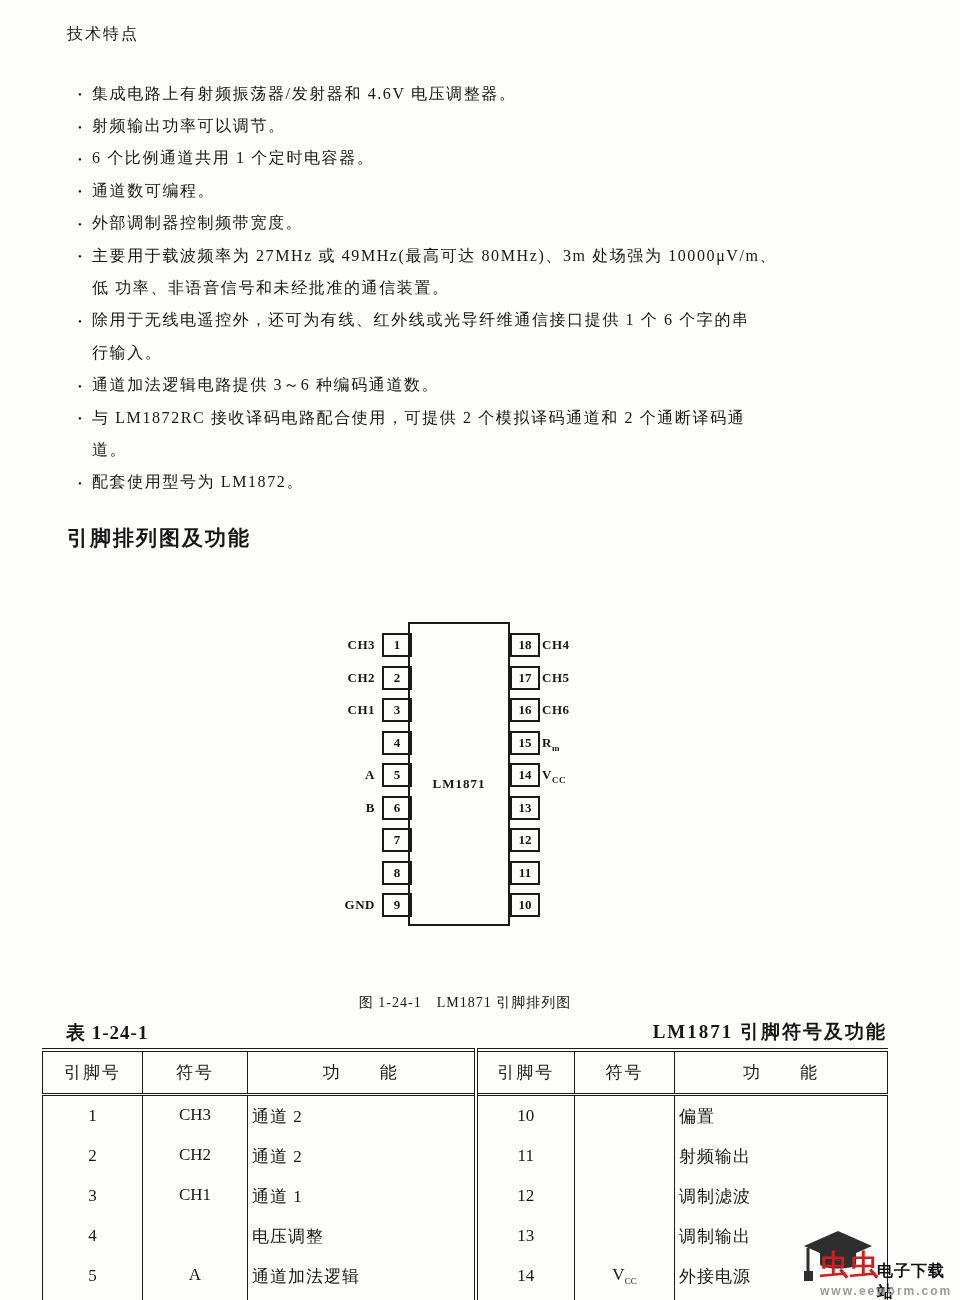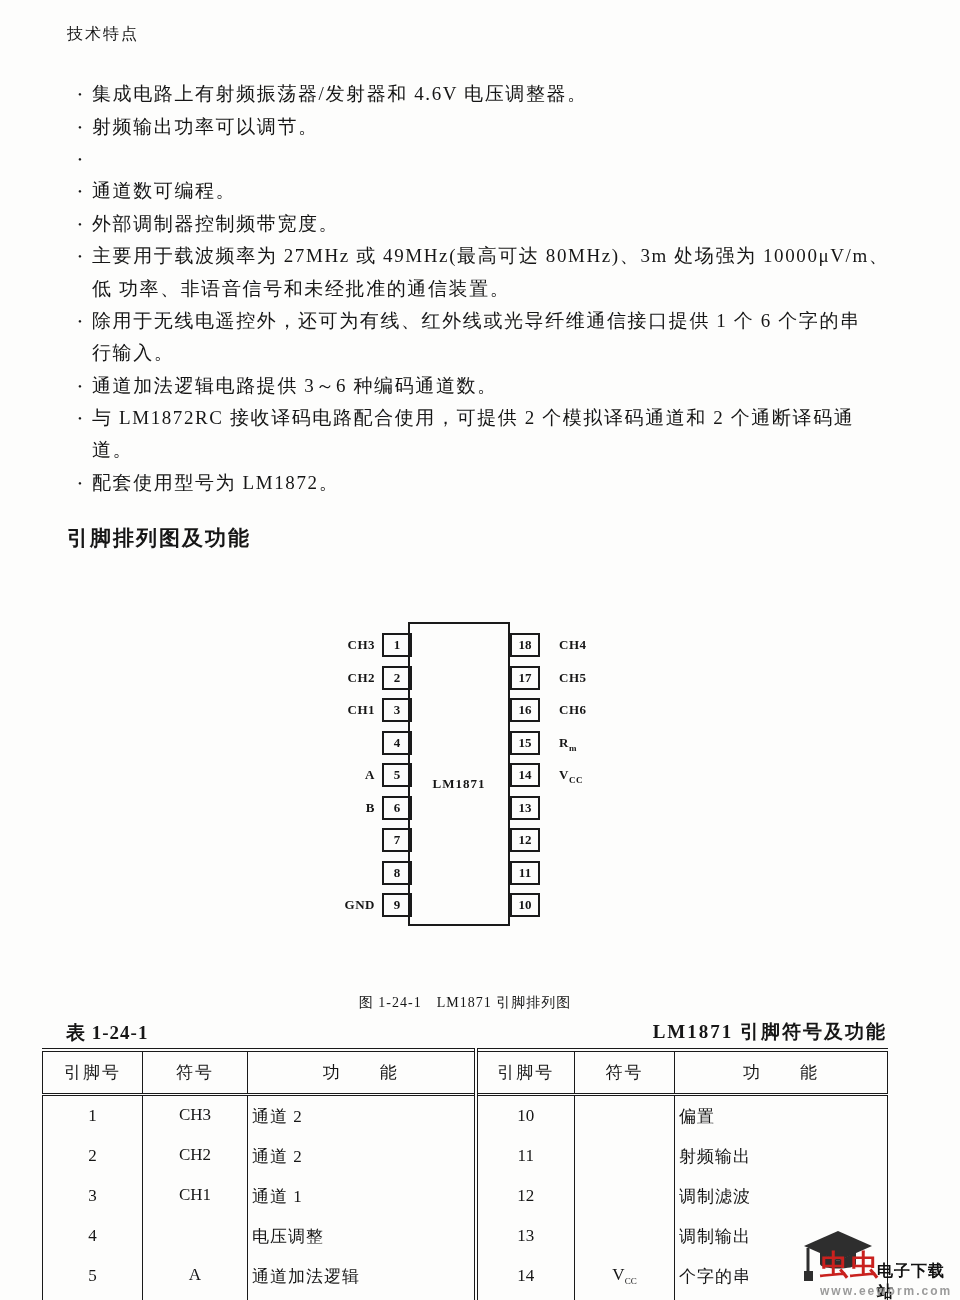--- a/index.html
+++ b/index.html
@@ -5,38 +5,38 @@
   html,body{margin:0;padding:0;background:#ffffff;}
   .page{position:relative;width:960px;height:1300px;background:#fdfdfc;
         font-family:"Liberation Serif","DejaVu Serif",serif;color:#161616;overflow:hidden;}
 
   .h1{position:absolute;left:67px;top:8px;font-size:16px;font-weight:normal;letter-spacing:2px;margin-top:16px;}
   .h2{position:absolute;left:67px;top:524px;font-size:21px;font-weight:bold;letter-spacing:2px;}
 
   .features{position:absolute;left:78px;top:78px;width:840px;}
   .f-line{height:32.4px;display:flex;align-items:center;}
   .f-bullet{flex:0 0 14px;width:14px;font-size:11px;}
-  .f-text{font-size:19px;letter-spacing:1.6px;white-space:nowrap;}
+  .f-text{font-size:16px;letter-spacing:1.6px;white-space:nowrap;}
 
   .watermark{position:absolute;left:326px;top:627px;font-family:"Liberation Sans","DejaVu Sans",sans-serif;
              font-size:42px;font-weight:bold;color:#ececec;letter-spacing:1px;}
 
   .chip-body{position:absolute;left:408px;top:622px;width:98px;height:300px;border:2px solid #1a1a1a;}
   .chip-label{position:absolute;left:408px;top:764px;width:102px;text-align:center;font-size:13px;
               letter-spacing:1px;font-weight:bold;margin-top:12px;}
 
   .pins{position:absolute;top:633px;}
   .pins-left{left:326px;width:86px;}
   .pins-right{left:510px;width:120px;}
   .pin-row{height:32.5px;display:flex;align-items:flex-start;}
   .pin-box{flex:0 0 26px;width:26px;height:20px;border:2px solid #1a1a1a;text-align:center;
            font-size:13px;line-height:20px;font-weight:bold;}
   .pin-label{font-size:13px;line-height:24px;font-weight:bold;letter-spacing:0.5px;}
   .pins-left .pin-label{flex:1;text-align:right;padding-right:7px;}
-  .pins-right .pin-label{padding-left:19px;}
+  .pins-right .pin-label{padding-left:2px;}
   sub{font-size:9px;}
 
   .caption{position:absolute;left:40px;top:994px;width:850px;text-align:center;font-size:14px;letter-spacing:1px;}
 
   .table-no{position:absolute;left:66px;top:1020px;font-size:19px;font-weight:bold;letter-spacing:1px;}
   .table-title{position:absolute;left:42px;top:1019px;width:845px;text-align:right;font-size:19px;
                font-weight:bold;letter-spacing:2px;}
 
   .pin-table{position:absolute;left:42px;top:1048px;width:845px;border-collapse:collapse;table-layout:fixed;
              border-left:1px solid #1a1a1a;border-right:1px solid #1a1a1a;
@@ -70,20 +70,21 @@
   <div class="f-line">
       <span class="f-bullet">•</span>
       <span class="f-text">集成电路上有射频振荡器/发射器和 4.6V 电压调整器。</span>
     </div>
       <div class="f-line">
       <span class="f-bullet">•</span>
       <span class="f-text">射频输出功率可以调节。</span>
     </div>
       <div class="f-line">
       <span class="f-bullet">•</span>
+      <span class="f-text">6 个比例通道共用 1 个定时电容器。</span>
     </div>
       <div class="f-line">
       <span class="f-bullet">•</span>
       <span class="f-text">通道数可编程。</span>
     </div>
       <div class="f-line">
       <span class="f-bullet">•</span>
       <span class="f-text">外部调制器控制频带宽度。</span>
     </div>
       <div class="f-line">
@@ -263,21 +264,21 @@
         <td class="c-pin col-mid">13</td>
         <td class="c-sym"><span></span><sub></sub></td>
         <td class="c-fn">调制输出</td>
       </tr>
         <tr>
         <td class="c-pin">5</td>
         <td class="c-sym"><span>A</span><sub></sub></td>
         <td class="c-fn">通道加法逻辑</td>
         <td class="c-pin col-mid">14</td>
         <td class="c-sym"><span>V</span><sub>CC</sub></td>
-        <td class="c-fn">个字的串</td>
+        <td class="c-fn">外接电源</td>
       </tr>
         <tr>
         <td class="c-pin">6</td>
         <td class="c-sym"><span>B</span><sub></sub></td>
         <td class="c-fn">通道加法逻辑</td>
         <td class="c-pin col-mid">15</td>
         <td class="c-sym"><span>R</span><sub>m</sub></td>
         <td class="c-fn"></td>
       </tr>
       </tbody>

